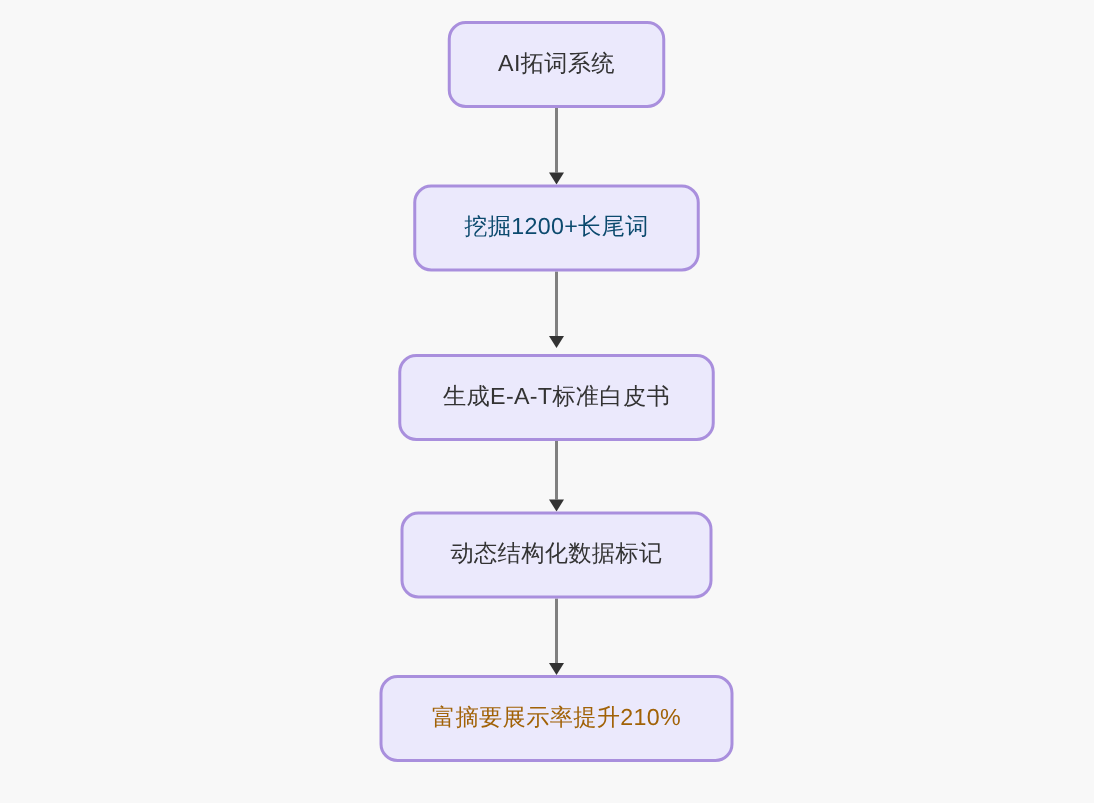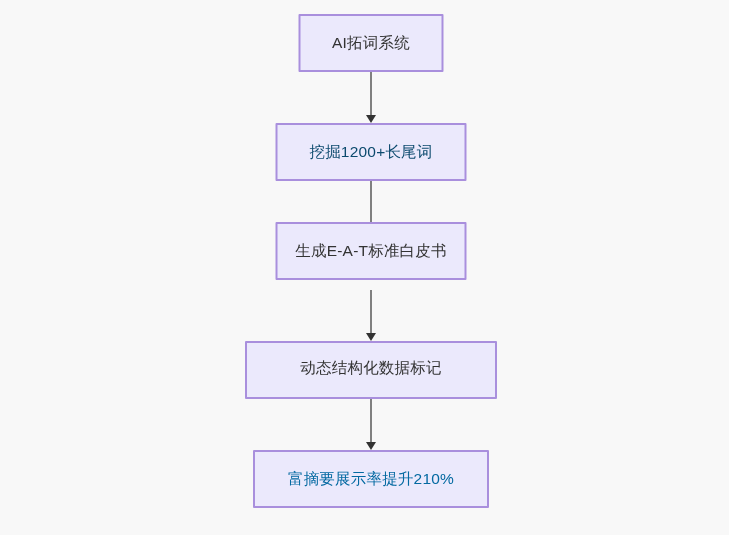--- a/index.html
+++ b/index.html
@@ -17,21 +17,21 @@
     position: relative;
     width: 729px;
     height: 535px;
   }
   .node {
     position: absolute;
     box-sizing: border-box;
     height: 58px;
     background: #ebe9fc;
     border: 2px solid #a98fdd;
-    border-radius: 1px;
+    border-radius: 12px;
     display: flex;
     align-items: center;
     justify-content: center;
     transform: translateX(-50%);
   }
   .node-label {
     font-size: 15.5px;
     color: #333333;
     line-height: 1;
     letter-spacing: 0.2px;
@@ -68,25 +68,25 @@
   <div class="arrowhead" id="a4" style="left: 371px; top: 442px; border-top-color: rgb(51, 51, 51);"></div>
 
   <div class="node" id="n1" style="left: 371px; top: 14px; width: 145px; background: rgb(235, 233, 252); border-color: rgb(169, 143, 221);">
     <span class="node-label" style="color: rgb(51, 51, 51);">AI拓词系统</span>
   </div>
 
   <div class="node" id="n2" style="left: 371px; top: 123px; width: 191px; background: rgb(235, 233, 252); border-color: rgb(169, 143, 221);">
     <span class="node-label" style="color: #0c4a6e;">挖掘1200+长尾词</span>
   </div>
 
-  <div class="node" id="n3" style="left: 371px; top: 222px; width: 191px; background: rgb(235, 233, 252); border-color: rgb(169, 143, 221);">
+  <div class="node" id="n3" style="left: 371px; top: 236px; width: 211px; background: rgb(235, 233, 252); border-color: rgb(169, 143, 221);">
     <span class="node-label" style="color: rgb(51, 51, 51);">生成E-A-T标准白皮书</span>
   </div>
 
-  <div class="node" id="n4" style="left: 371px; top: 341px; width: 252px; background: rgb(235, 233, 252); border-color: rgb(169, 143, 221); font-family: Liberation Mono, monospace;">
+  <div class="node" id="n4" style="left: 371px; top: 341px; width: 208px; background: rgb(235, 233, 252); border-color: rgb(169, 143, 221);">
     <span class="node-label" style="color: rgb(51, 51, 51);">动态结构化数据标记</span>
   </div>
 
   <div class="node" id="n5" style="left: 371px; top: 450px; width: 236px; background: rgb(235, 233, 252); border-color: rgb(169, 143, 221);">
-    <span class="node-label" style="color: #0369a1;">富摘要展示率提升210%</span>
+    <span class="node-label" style="color: #a16207;">富摘要展示率提升210%</span>
   </div>
 
 </div>
 
 </body></html>

